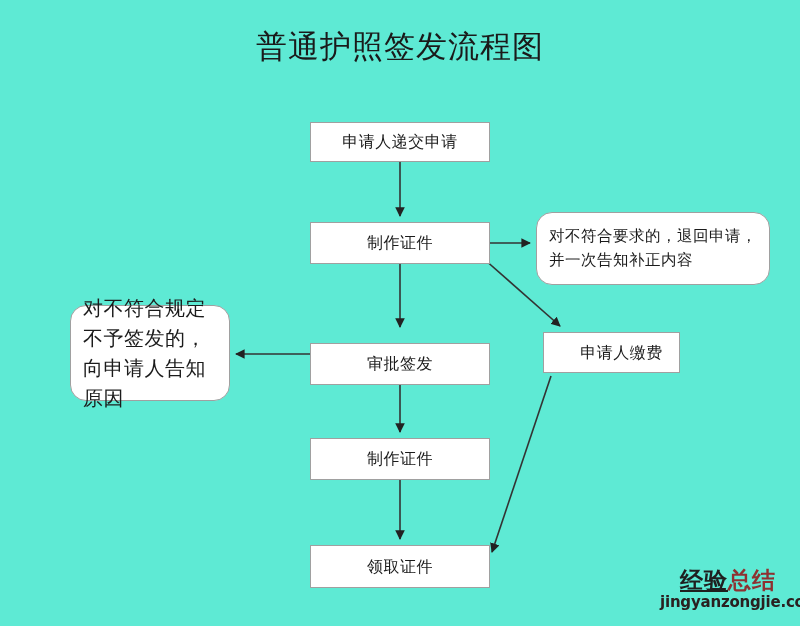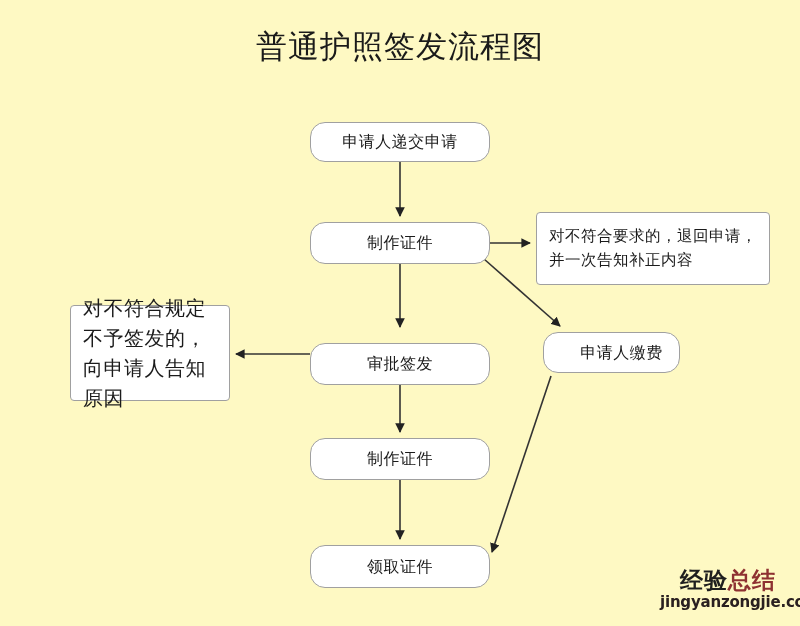--- a/index.html
+++ b/index.html
@@ -7,21 +7,21 @@
     padding: 0;
     background: #ffffff;
   }
   body {
     font-family: "DejaVu Sans", "Liberation Sans", sans-serif;
   }
   #canvas {
     position: relative;
     width: 800px;
     height: 626px;
-    background: #fef9c3;
+    background: #5eead4;
     overflow: hidden;
   }
   #title {
     position: absolute;
     left: 0;
     top: 26px;
     width: 800px;
     text-align: center;
     font-size: 31px;
     letter-spacing: 1px;
@@ -33,33 +33,33 @@
     left: 0;
     top: 0;
     width: 800px;
     height: 626px;
     pointer-events: none;
   }
   .node {
     position: absolute;
     box-sizing: border-box;
     border: 1.6px solid #a0a0a0;
-    border-radius: 15px;
+    border-radius: 0;
     background: #ffffff;
     color: #1b1b1b;
     display: flex;
     align-items: center;
     justify-content: center;
     text-align: center;
     font-size: 16px;
     line-height: 1.45;
     letter-spacing: 0.5px;
   }
   .node.multi {
-    border-radius: 4px;
+    border-radius: 16px;
     text-align: left;
     justify-content: center;
     padding: 6px 10px 6px 12px;
     line-height: 1.5;
   }
   .node-label {
     display: block;
     width: 100%;
   }
 
@@ -83,21 +83,21 @@
     text-align: center;
     user-select: none;
   }
   #wm-cn {
     font-size: 23px;
     font-weight: bold;
     letter-spacing: 1px;
     line-height: 1.05;
     font-family: "DejaVu Sans", "Liberation Sans", sans-serif;
   }
-  #wm-cn .wm-dark { color: #1f1f1f; }
+  #wm-cn .wm-dark { color: #1f1f1f; text-decoration: underline; }
   #wm-cn .wm-red  { color: #8e3131; }
   #wm-url {
     font-size: 15px;
     font-weight: bold;
     color: #2a2020;
     letter-spacing: -0.2px;
     margin-top: 1px;
     font-family: "DejaVu Sans", "Liberation Sans", sans-serif;
   }
 </style>

